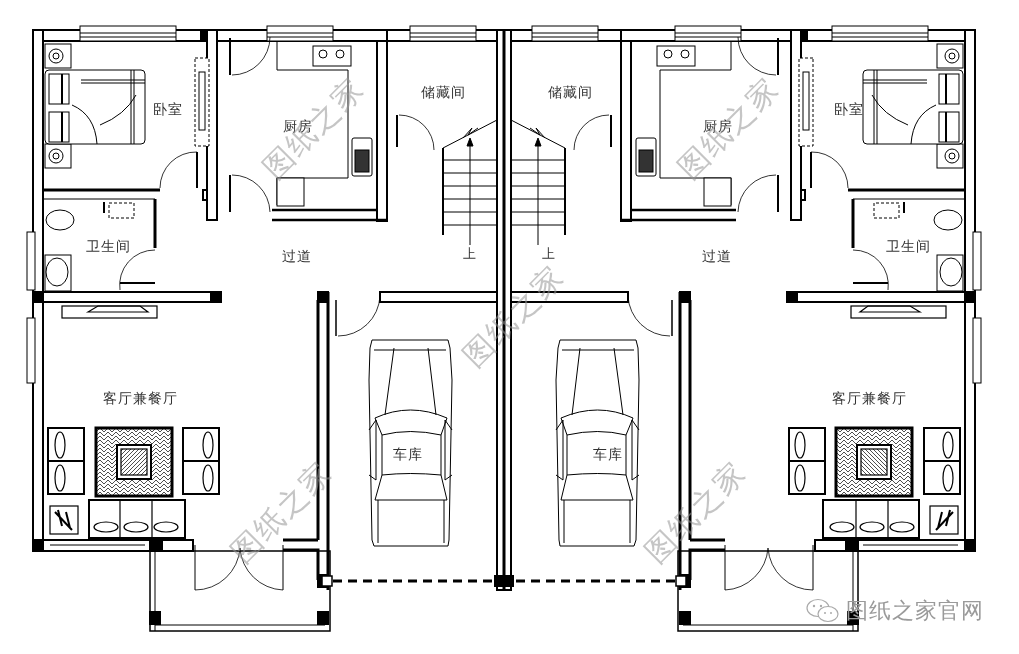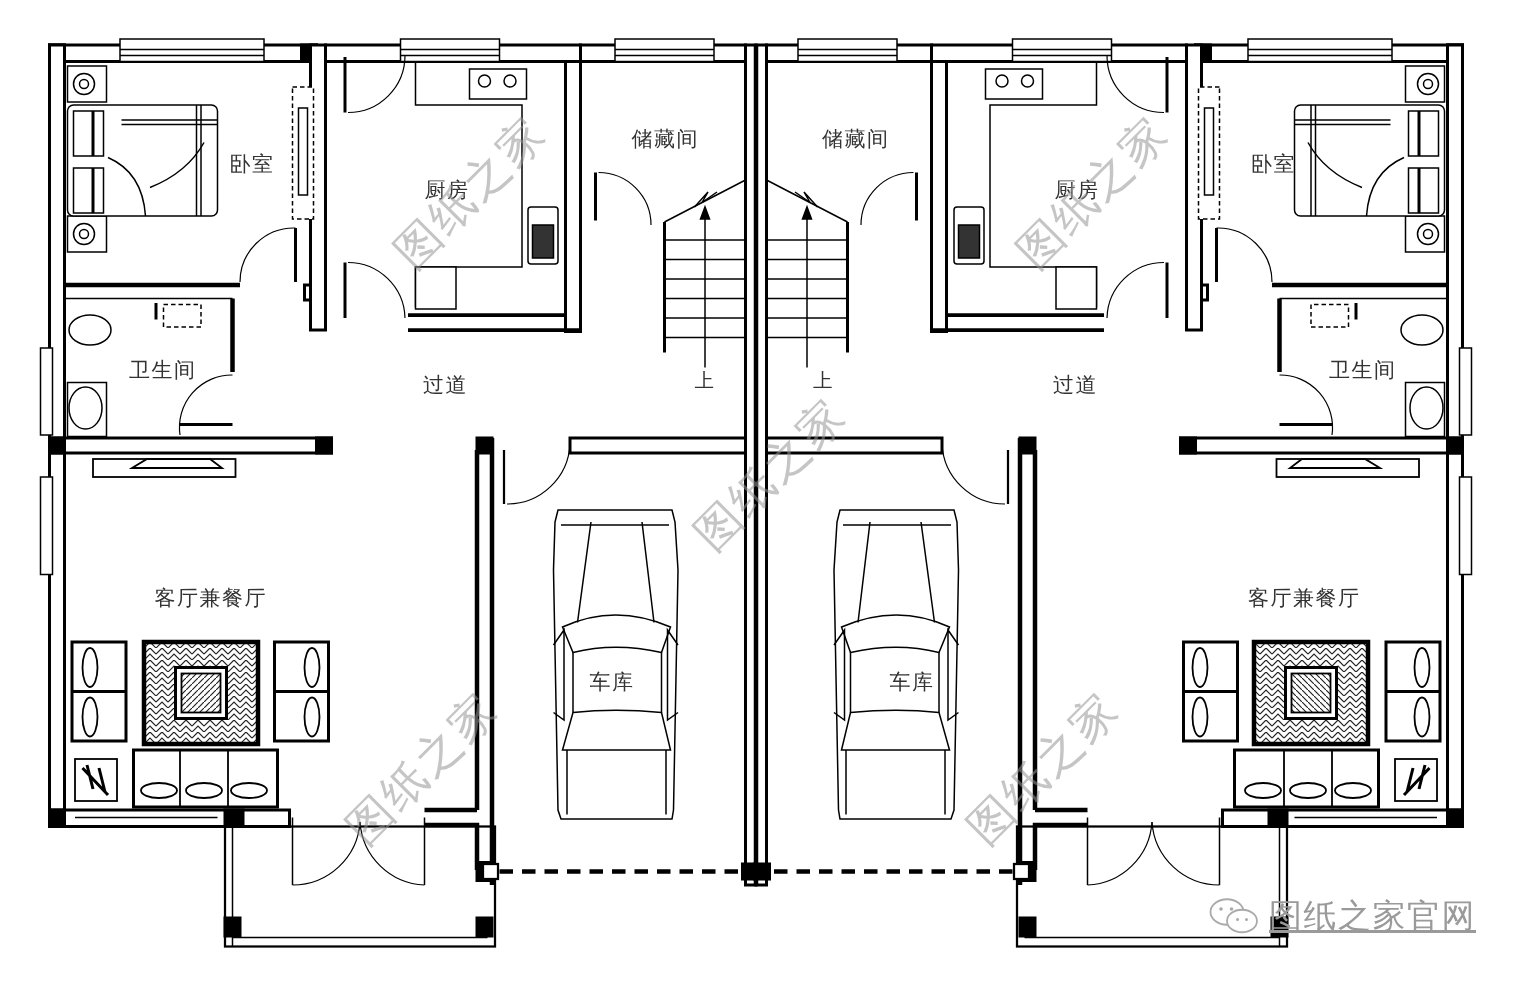--- a/index.html
+++ b/index.html
@@ -2,21 +2,21 @@
 <html><head>
 <meta charset="utf-8">
 <style>
   html, body { margin:0; padding:0; background:#ffffff; }
   body { width:1019px; height:654px; overflow:hidden; position:relative; font-family:"DejaVu Sans", sans-serif; }
   #plan { position:absolute; left:0; top:0; width:1019px; height:654px; }
   .lbl { position:absolute; font-family:Liberation Mono, monospace; font-size:14px; color:#333; white-space:nowrap; letter-spacing:1px; }
   .up { position:absolute; font-family:"DejaVu Serif", serif; font-size:13px; color:#333; }
   .wm { position:absolute; font-family:"DejaVu Sans", sans-serif; font-size:30px; color:rgba(150,150,150,0.55); transform:rotate(-45deg); transform-origin:center center; white-space:nowrap; letter-spacing:2px; }
   .brand { position:absolute; left:806px; top:596px; display:flex; align-items:center; gap:6px; }
-  .brand-text { font-family:"DejaVu Sans", sans-serif; font-size:22px; color:#9a9a9a; letter-spacing:1px;text-decoration:underline; }
+  .brand-text { font-family:"DejaVu Sans", sans-serif; font-size:22px; color:#9a9a9a; letter-spacing:1px; }
 </style>
 </head>
 <body>
 
 <svg id="plan" viewBox="0 0 1019 654" xmlns="http://www.w3.org/2000/svg">
   <defs>
     <pattern id="herring" width="8" height="8" patternUnits="userSpaceOnUse">
       <path d="M0 8 L4 4 L8 8 M0 4 L4 0 L8 4" stroke="#222" stroke-width="0.8" fill="none"></path>
     </pattern>
     <pattern id="hatch" width="4" height="4" patternUnits="userSpaceOnUse">

